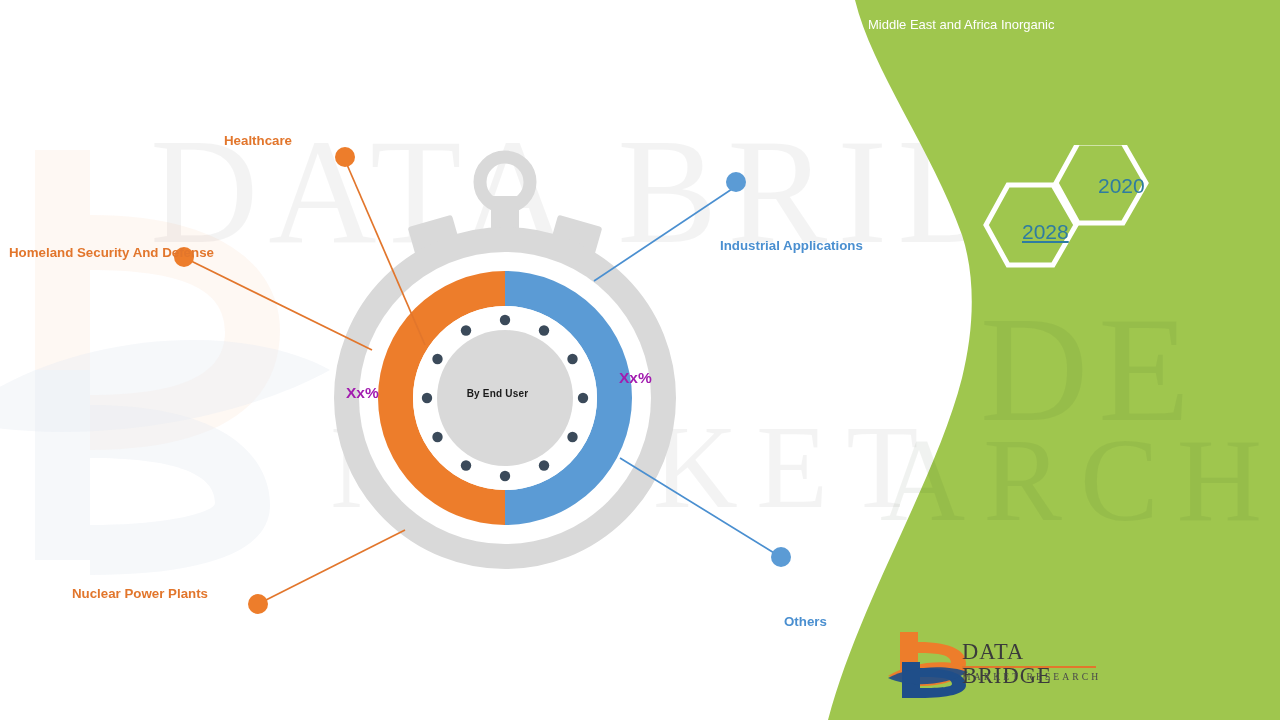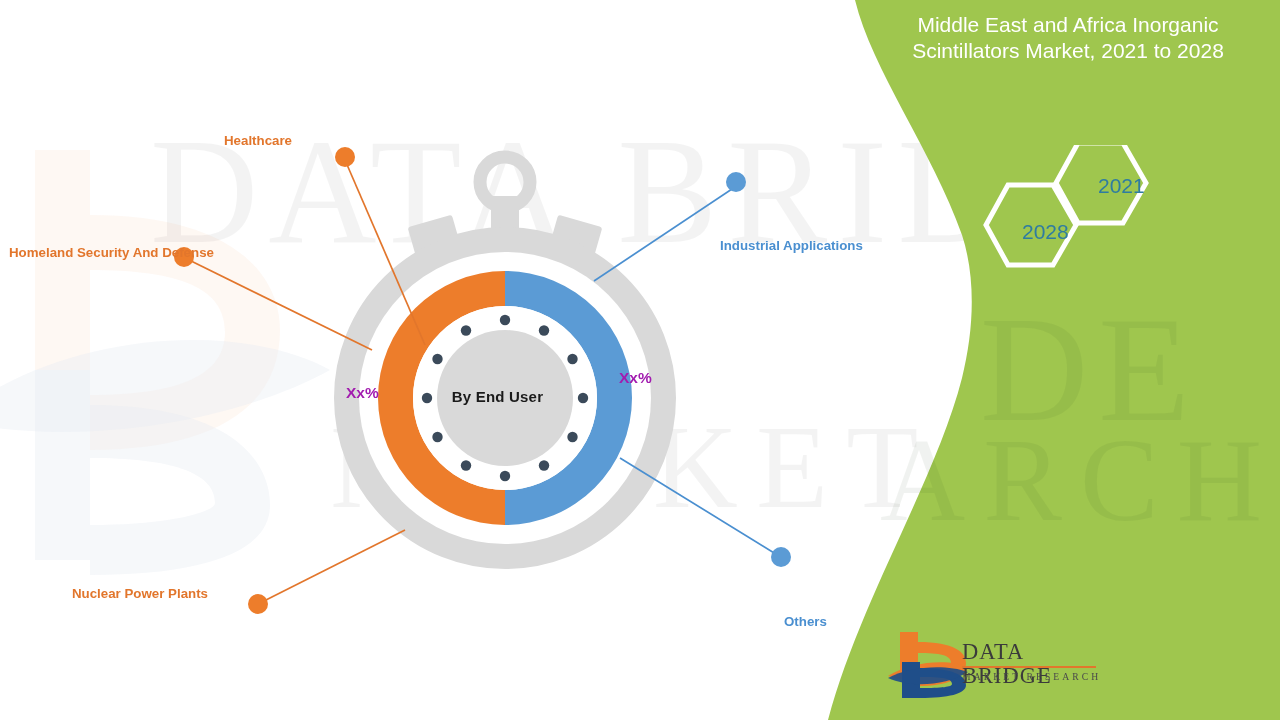--- a/index.html
+++ b/index.html
@@ -26,50 +26,49 @@
   .wm-row2{left:330px;top:400px;font-size:118px;letter-spacing:18px;}
   .wm-logo{
     position:absolute;left:-60px;top:120px;width:420px;height:470px;opacity:.10;
   }
 
   
   .green-panel{position:absolute;right:0;top:0;width:460px;height:720px;}
 
   .panel-title{
     position:absolute;left:868px;top:12px;width:400px;
-    color:#ffffff;font-size:21px;line-height:26px;font-weight:400;
-    text-align:center;
+    color:#ffffff;font-size:13px;line-height:26px;font-weight:400;
   }
   .brand-name{
     position:absolute;left:960px;top:310px;width:320px;
     text-align:center;color:#2e7ca1;font-size:21.5px;line-height:33px;
     font-weight:400;letter-spacing:.3px;
   }
 
   
   .hex-wrap{position:absolute;left:980px;top:145px;width:200px;height:125px;}
   .hex-label{
     position:absolute;color:#2e7ca1;font-size:21px;font-weight:400;
   }
   .hex-2021-label{left:1098px;top:174px;}
-  .hex-2028-label{left:1022px;top:220px;}
+  .hex-2028-label{left:1022px;top:220px;text-decoration:underline;}
 
   
   .chart-title{
     position:absolute;left:55px;top:48px;width:750px;
     text-align:center;color:#1f3864;font-size:21px;line-height:32px;
     font-weight:400;
   }
 
   
   .gauge{position:absolute;left:305px;top:150px;width:400px;height:430px;}
 
   .center-text{
     position:absolute;left:400px;top:388px;width:195px;text-align:center;
-    color:#1a1a1a;font-size:15px;font-weight:bold;letter-spacing:.2px;
+    color:#1a1a1a;font-size:10px;font-weight:bold;letter-spacing:.2px;
   }
   .pct{
     position:absolute;font-size:15.5px;font-weight:bold;color:#a21caf;
   }
   .pct-left{left:346px;top:384px;}
   .pct-right{left:619px;top:369px;}
 
   
   .callout{
     position:absolute;font-size:13.3px;font-weight:bold;white-space:nowrap;
@@ -129,32 +128,31 @@
 
   <svg class="green-panel" viewBox="0 0 460 720" preserveAspectRatio="none" style="pointer-events:none;">
     <g opacity="0.06" fill="#1a3a10" font-family="Liberation Serif, serif">
       <text x="160" y="420" font-size="150" letter-spacing="10">DE</text>
       <text x="60" y="520" font-size="118" letter-spacing="18">ARCH</text>
     </g>
   </svg>
 
   <div class="panel-title">
     <div>Middle East and Africa Inorganic</div>
-    <div>Scintillators Market, 2021 to 2028</div>
   </div>
 
   <div class="hex-wrap">
     <svg viewBox="0 0 200 125" width="200" height="125">
 
       <polygon points="58,40 80,0 125,0 148,40 125,80 80,80" transform="translate(-52,40)" fill="none" stroke="#ffffff" stroke-width="5"></polygon>
 
       <polygon points="58,40 80,0 125,0 148,40 125,80 80,80" transform="translate(18,-2)" fill="none" stroke="#ffffff" stroke-width="5"></polygon>
     </svg>
   </div>
-  <div class="hex-label hex-2021-label">2021</div>
+  <div class="hex-label hex-2021-label">2020</div>
   <div class="hex-label hex-2028-label">2028</div>
 
   <div class="brand-name">
   </div>
 
 
   <svg class="gauge" viewBox="0 0 400 430">
 
     <circle cx="200" cy="32" r="25" fill="none" stroke="#d9d9d9" stroke-width="13"></circle>
     <rect x="186" y="46" width="28" height="42" fill="#d9d9d9"></rect>

